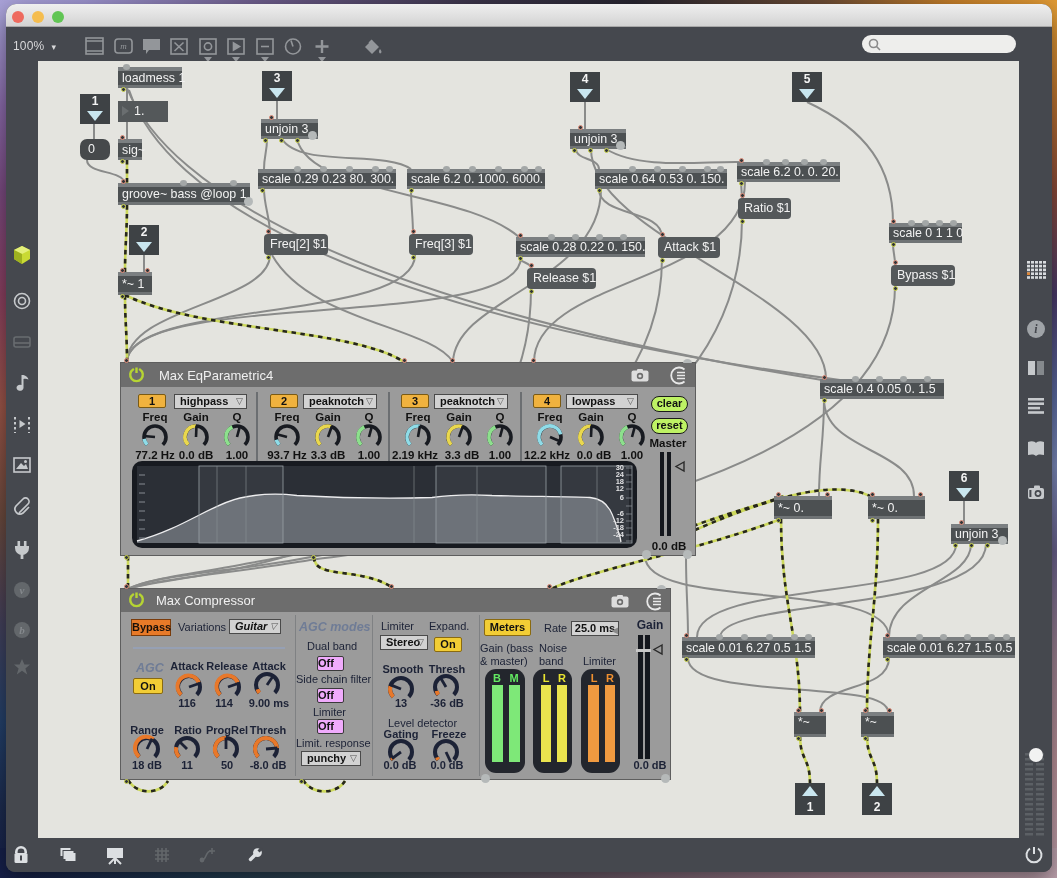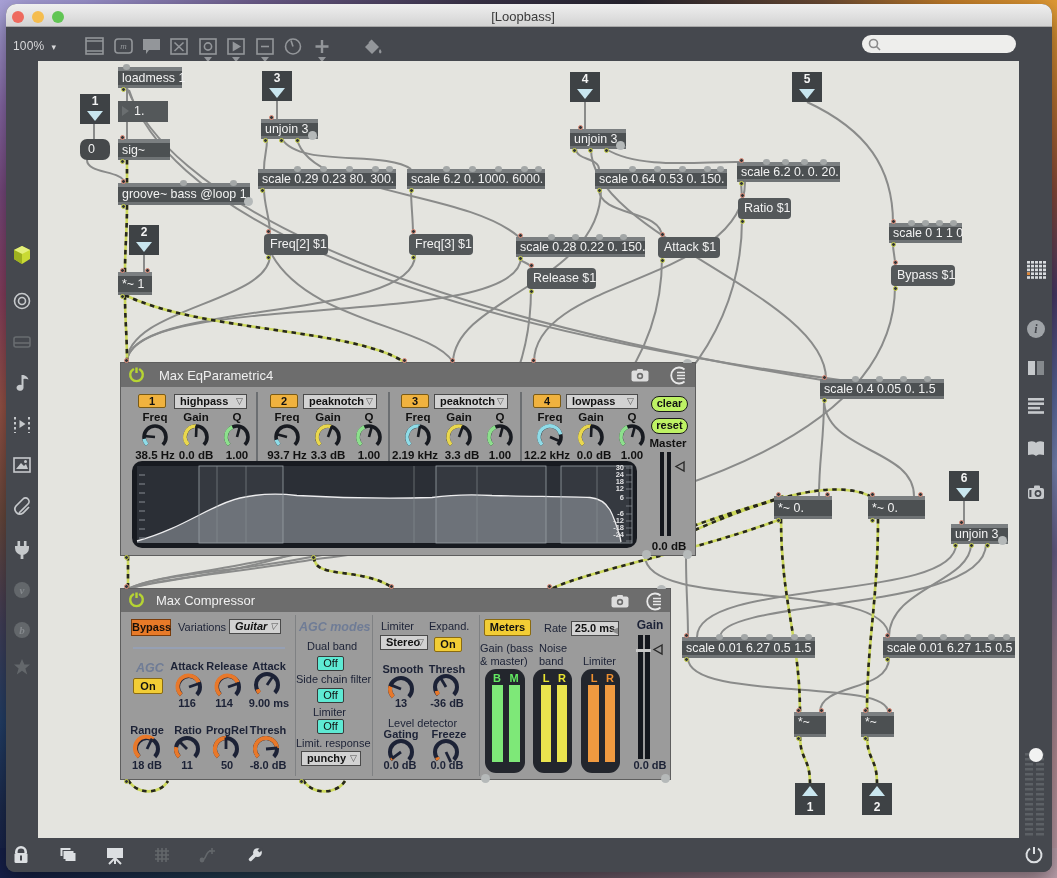--- a/index.html
+++ b/index.html
@@ -36,34 +36,33 @@
 .gn{position:absolute;width:9px;height:9px;border-radius:50%;background:#b5b9b9}
 .eqchip{position:absolute;width:28px;height:14px;background:#f0b23e;border:1px solid #7a5a14;border-radius:2px;color:#111;font-size:11px;font-weight:bold;text-align:center;line-height:12px}
 .eqdd{position:absolute;height:15px;background:#d2d2d2;border:1px solid #4a4a4a;color:#111;font-size:11px;font-weight:bold;padding-left:5px;line-height:13px;white-space:nowrap}
 .dda{position:absolute;right:3px;top:0;color:#555;font-size:9px;font-weight:normal}
 .eql{position:absolute;font-size:11.5px;font-weight:bold;color:#111;text-align:center}
 .eqv{position:absolute;font-size:11.5px;font-weight:bold;color:#111;text-align:center;white-space:nowrap}
 .pillbtn{position:absolute;width:37px;height:16px;background:#bef264;border:1.6px solid #1a1a1a;border-radius:8px;color:#111;font-size:11px;font-weight:bold;text-align:center;line-height:13px}
 .cl{position:absolute;font-size:11px;color:#1c2236;white-space:nowrap}
 .clb{position:absolute;font-size:11px;font-weight:bold;color:#1c2236;white-space:nowrap;text-align:center}
 .onbtn{position:absolute;background:#f2cd35;border:1px solid #8a6a10;border-radius:2px;color:#111;font-size:11px;font-weight:bold;text-align:center}
-.offbtn{position:absolute;width:27px;height:15px;background:#5eead4;border:1px solid #3a3a3a;border-radius:2px;color:#111;font-size:11px;font-weight:normal;text-align:center;line-height:13px}
+.offbtn{position:absolute;width:27px;height:15px;background:#f0abfc;border:1px solid #3a3a3a;border-radius:2px;color:#111;font-size:11px;font-weight:bold;line-height:13px}
 .agct{position:absolute;font-size:12.5px;font-weight:bold;font-style:italic;color:#6f7c96;white-space:nowrap}
 </style></head><body>
 <div id="page">
   <div class="abs" id="dtop"></div>
   <div class="abs" id="dleft"></div>
   <div class="abs" id="dright"></div>
   <div class="abs" id="dbot"></div>
   <div class="abs" id="win"></div>
   <div class="abs" id="titlebar"></div>
   <div class="abs tl" style="left:12px;background:#ee6a5e"></div>
   <div class="abs tl" style="left:32px;background:#f5bd4f"></div>
   <div class="abs tl" style="left:52px;background:#61c554"></div>
-  <div class="abs" id="title">[Loopbass]</div>
   <div class="abs" id="toolbar">
     <div class="abs" id="zoomlbl">100% &nbsp;<span style="font-size:9px">▾</span></div>
     <svg class="abs" style="left:72px;top:0" width="330" height="36" viewBox="0 0 330 36">
       <g stroke="#93969a" stroke-width="1.6" fill="none">
         <g transform="translate(16,28)">
             <rect x="-8" y="-17" width="17" height="16"></rect>
             <path d="M-8,-14 H9 M-8,-4 H9"></path>
           </g>
         <g transform="translate(45,28)">
             <rect x="-8" y="-16" width="17" height="14" rx="3"></rect>
@@ -338,21 +337,21 @@
       <g fill="none" stroke-width="2.6">
         <use href="#sigbase" stroke="#cdd95c"></use>
         <use href="#sigbase" stroke="#26261e" stroke-dasharray="4.5 4.5"></use>
       </g>
     </svg>
     <div id="boxes" style="position:absolute;left:-38px;top:-61px">
       <div class="ob" style="left:118px;top:67px;width:64px;height:21px">loadmess 1<span class="nb" style="top:-7px;left:5px"></span><span class="ro" style="left:3px;bottom:-7px"></span></div>
       <div class="io" style="left:80px;top:94px;width:30px;height:30px">1<span class="tri td"></span></div>
       <div class="msg" style="left:118px;top:101px;width:50px;height:21px;border-radius:0;padding-left:16px;line-height:21px"><span style="position:absolute;left:4px;top:5px;width:0;height:0;border-top:5px solid transparent;border-bottom:5px solid transparent;border-left:7px solid #6a6e70"></span>1.</div>
       <div class="msg" style="left:80px;top:139px;width:30px;height:21px;line-height:21px;border-radius:7px;background:#46494b;padding-left:8px">0</div>
-      <div class="ob" style="left:118px;top:139px;width:52px;height:21px;line-height:14px">sig~<span class="ri" style="left:2px;top:-8px"></span><span class="ro" style="left:2px;bottom:-7px"></span></div>
+      <div class="ob" style="left:118px;top:139px;width:24px;height:21px;line-height:14px">sig~<span class="ri" style="left:2px;top:-8px"></span><span class="ro" style="left:2px;bottom:-7px"></span></div>
       <div class="ob" style="left:118px;top:183px;width:132px;height:22px;line-height:15px">groove~ bass @loop 1<span class="ri" style="left:3px;top:-8px"></span><span class="ro" style="left:3px;bottom:-7px"></span><span class="nb" style="top:-7px;left:62px"></span><span class="nb" style="top:-7px;left:112px"></span><span class="gn" style="right:-3px;bottom:-4px"></span></div>
       <div class="io" style="left:129px;top:225px;width:30px;height:30px">2<span class="tri td"></span></div>
       <div class="ob" style="left:118px;top:272px;width:34px;height:23px;line-height:16px">*~ 1<span class="ri" style="left:2px;top:-8px"></span><span class="ri" style="right:2px;top:-8px"></span><span class="ro" style="left:2px;bottom:-7px"></span></div>
       <div class="io" style="left:262px;top:71px;width:30px;height:30px">3<span class="tri td"></span></div>
       <div class="ob" style="left:261px;top:119px;width:57px;height:20px;line-height:13px">unjoin 3<span class="ri" style="left:8px;top:-8px"></span><span class="ro" style="left:2px;bottom:-7px"></span><span class="ro" style="left:18px;bottom:-7px"></span><span class="ro" style="left:34px;bottom:-7px"></span><span class="gn" style="right:1px;bottom:-4px"></span></div>
       <div class="ob" style="left:258px;top:169px;width:138px;height:20px;line-height:13px">scale 0.29 0.23 80. 300.<span class="ro" style="left:2px;bottom:-7px"></span><span class="nb" style="top:-7px;left:36px"></span><span class="nb" style="top:-7px;left:62px"></span><span class="nb" style="top:-7px;left:88px"></span><span class="nb" style="top:-7px;left:114px"></span><span class="nb" style="top:-7px;left:128px"></span></div>
       <div class="ob" style="left:407px;top:169px;width:138px;height:20px;line-height:13px">scale 6.2 0. 1000. 6000.<span class="ro" style="left:2px;bottom:-7px"></span><span class="nb" style="top:-7px;left:36px"></span><span class="nb" style="top:-7px;left:62px"></span><span class="nb" style="top:-7px;left:88px"></span><span class="nb" style="top:-7px;left:114px"></span><span class="nb" style="top:-7px;left:128px"></span></div>
       <div class="msg" style="left:264px;top:234px;width:64px;height:21px;line-height:21px">Freq[2] $1<span class="ri" style="left:2px;top:-5px"></span><span class="ro" style="left:2px;bottom:-5px"></span></div>
       <div class="msg" style="left:409px;top:234px;width:64px;height:21px;line-height:21px">Freq[3] $1<span class="ri" style="left:2px;top:-5px"></span><span class="ro" style="left:2px;bottom:-5px"></span></div>
       <div class="io" style="left:570px;top:72px;width:30px;height:30px">4<span class="tri td"></span></div>
@@ -493,21 +492,21 @@
           <path d="M7.22,22.78 A11,11 0 1 1 22.78,22.78" fill="none" stroke="#181b21" stroke-width="3.6"></path>
           <path d="M7.22,22.78 A11,11 0 0 1 15,4" fill="none" stroke="#ead84e" stroke-width="3.6"></path>
           <path d="M15,15 L15.5,3.5" stroke="#181b21" stroke-width="2.6"></path>
         </svg>
       <svg class="abs" style="left:617px;top:422px" width="30" height="30">
           <path d="M7.22,22.78 A11,11 0 1 1 22.78,22.78" fill="none" stroke="#181b21" stroke-width="3.6"></path>
           <path d="M7.22,22.78 A11,11 0 0 1 10.35,5" fill="none" stroke="#8de08d" stroke-width="3.6"></path>
           <path d="M15,15 L18,3.9" stroke="#181b21" stroke-width="2.6"></path>
         </svg>
 
-      <div class="eqv" style="left:135px;top:449px;width:40px">38.5 Hz</div>
+      <div class="eqv" style="left:135px;top:449px;width:40px">77.2 Hz</div>
         <div class="eqv" style="left:176px;top:449px;width:40px">0.0 dB</div>
         <div class="eqv" style="left:217px;top:449px;width:40px">1.00</div>
       <div class="eqv" style="left:267px;top:449px;width:40px">93.7 Hz</div>
         <div class="eqv" style="left:308px;top:449px;width:40px">3.3 dB</div>
         <div class="eqv" style="left:349px;top:449px;width:40px">1.00</div>
       <div class="eqv" style="left:392px;top:449px;width:44px">2.19 kHz</div>
         <div class="eqv" style="left:442px;top:449px;width:40px">3.3 dB</div>
         <div class="eqv" style="left:480px;top:449px;width:40px">1.00</div>
       <div class="eqv" style="left:524px;top:449px;width:44px">12.2 kHz</div>
         <div class="eqv" style="left:574px;top:449px;width:40px">0.0 dB</div>

